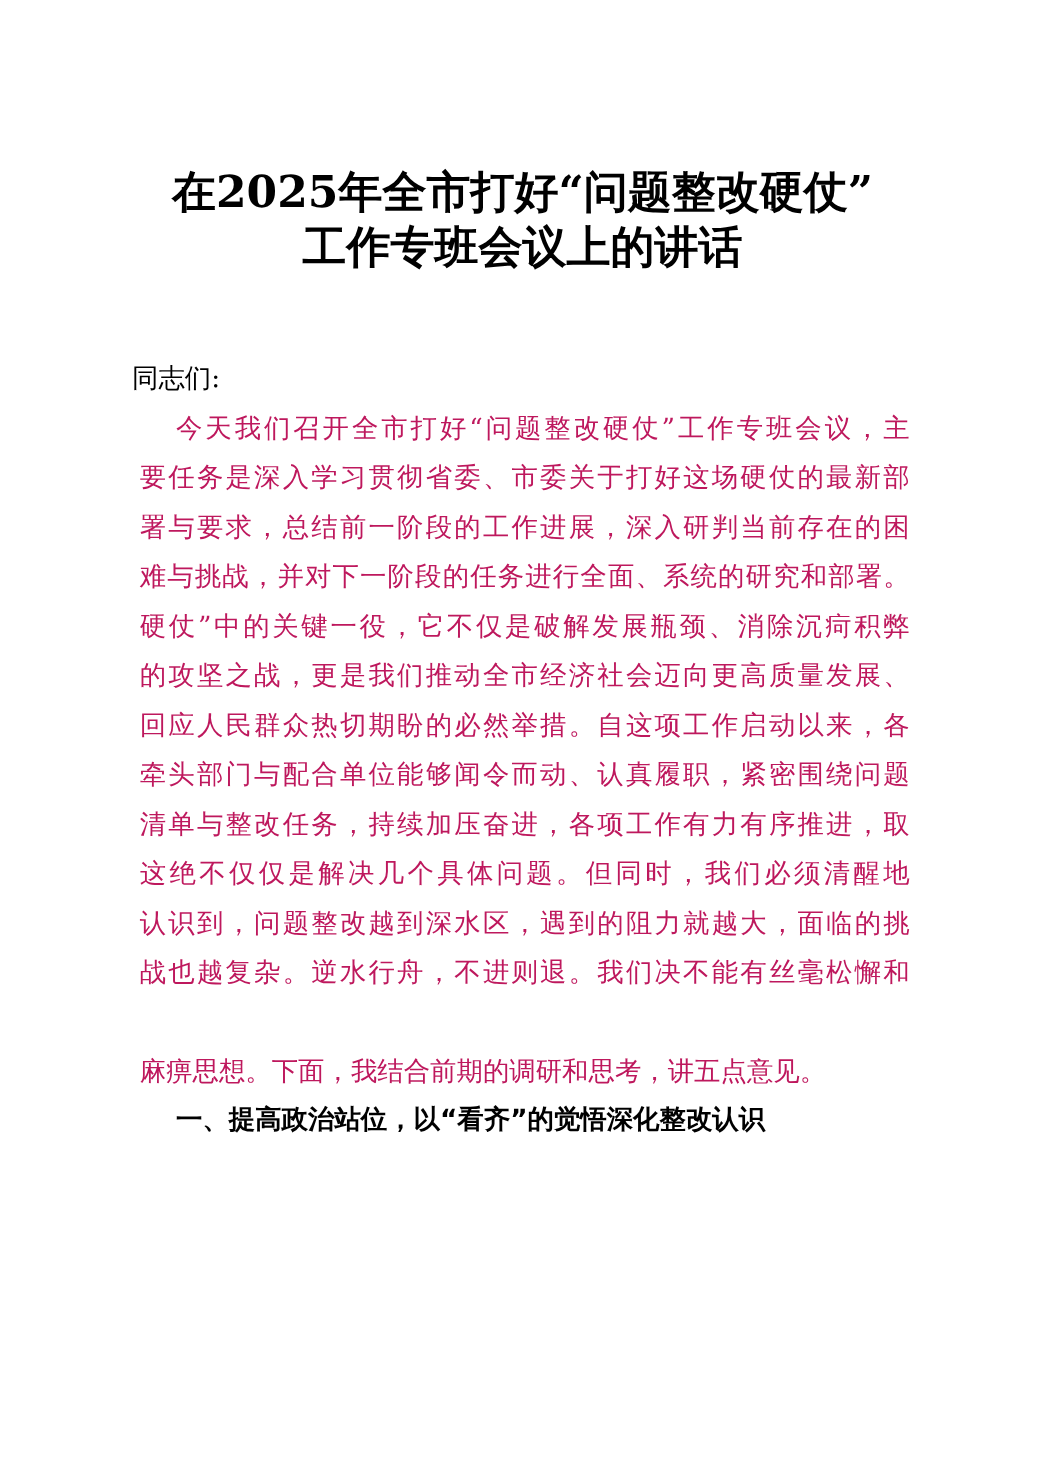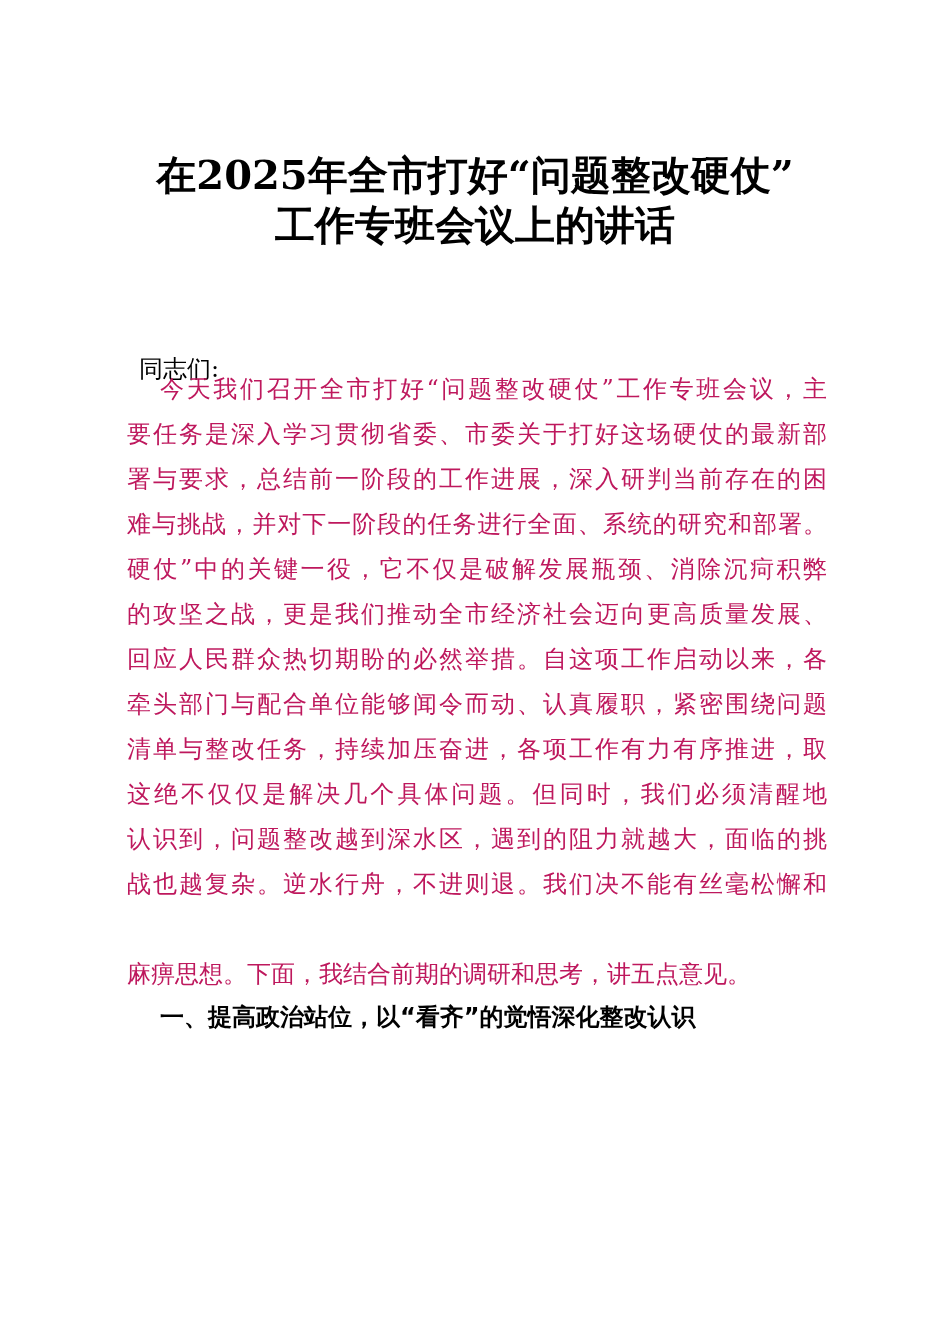--- a/index.html
+++ b/index.html
@@ -51,27 +51,26 @@
       white-space: nowrap;
       text-align: justify;
       text-align-last: justify;
     }
     .line.last {
       text-align-last: left;
       margin-top: 45px;
     }
     .salutation {
       position: absolute;
-      left: 139px;
+      left: 120px;
       top: 322px;
       font-family: "DejaVu Serif", "Liberation Serif", serif;
       font-size: 24px;
       line-height: 45px;
       white-space: nowrap;
-      margin-top: 25px;
     }
     .heading {
       position: absolute;
       left: 160px;
       top: 995px;
       font-family: "DejaVu Sans", "Liberation Sans", sans-serif;
       font-weight: bold;
       font-size: 24px;
       line-height: 45px;
       white-space: nowrap;

